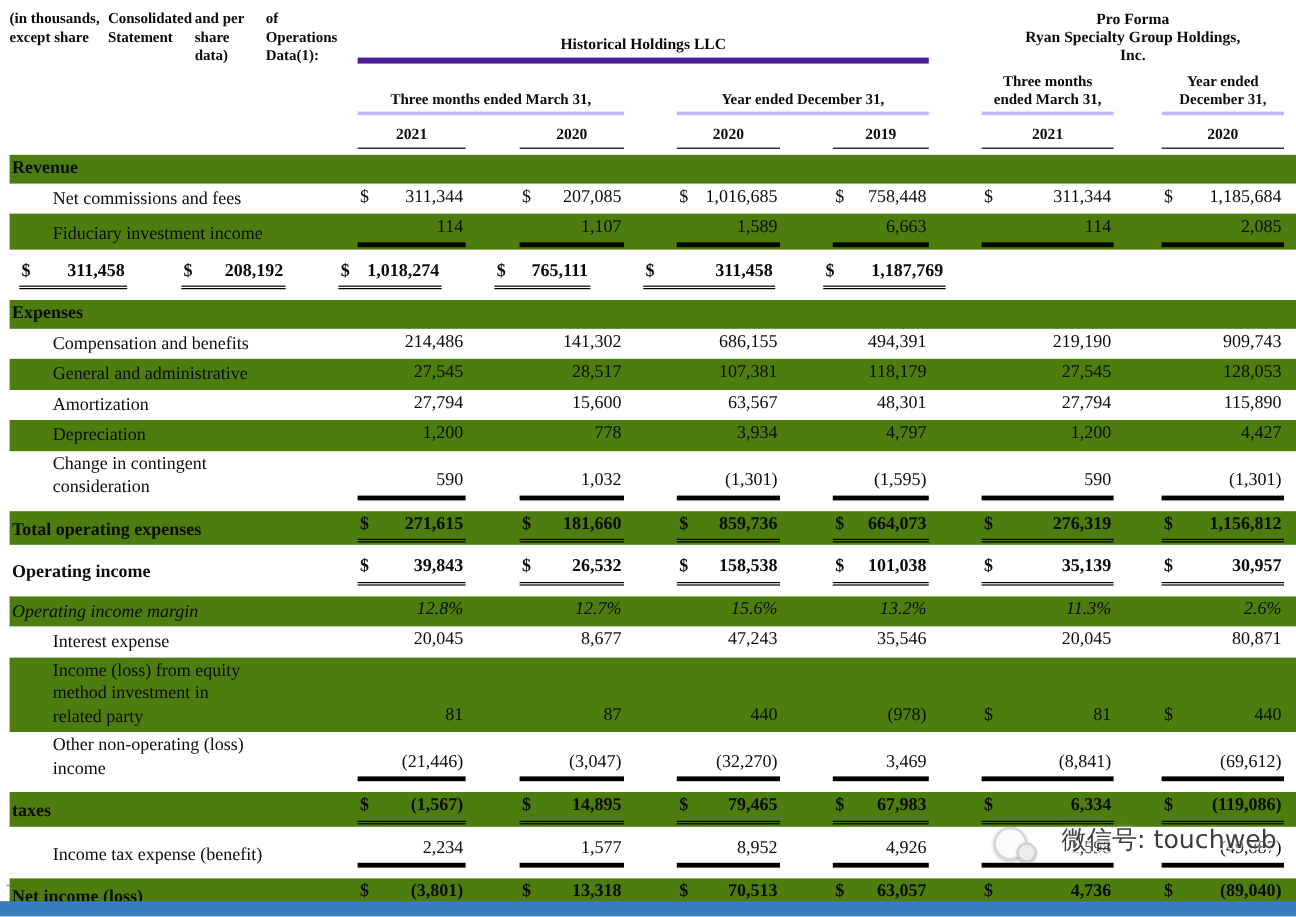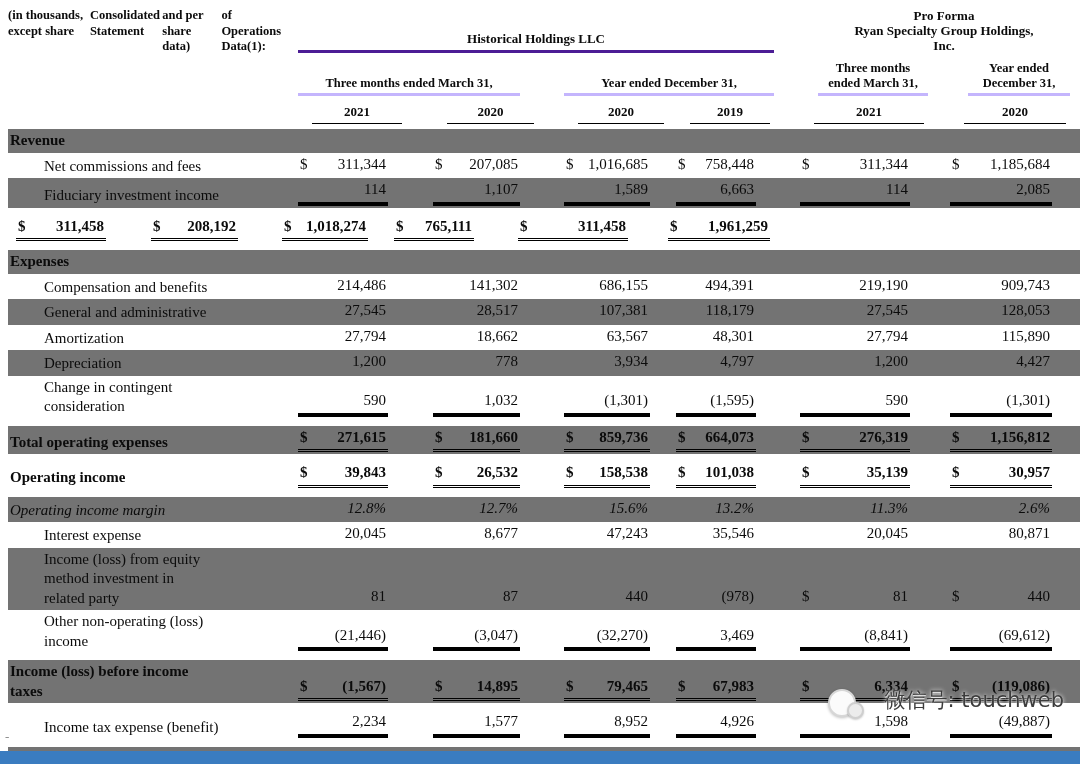--- a/index.html
+++ b/index.html
@@ -10,41 +10,41 @@
   }
   
   .head{display:flex;}
   .head-left{
     width:282px;display:flex;flex-direction:row;justify-content:flex-end;
     font-weight:bold;font-size:12.5px;line-height:15.5px;padding-bottom:3px;
   }
   .head-right{flex:1;}
   .group-row{display:flex;align-items:flex-end;}
   .grp{text-align:center;font-weight:bold;font-size:13px;line-height:15px;}
-  .g-hist{width:476px;margin-left:8px;border-bottom:3px solid #4c1d95;padding-bottom:4px;}
+  .g-hist{width:476px;margin-left:8px;border-bottom:5px solid #4c1d95;padding-bottom:4px;}
   .g-pf{width:252px;margin-left:44px;}
   .period-row{display:flex;align-items:flex-end;margin-top:8px;}
   .per{text-align:center;font-weight:bold;font-size:12.5px;line-height:14.5px;border-bottom:3px solid #c4b5fd;padding-bottom:3px;}
   .p12{width:222px;margin-left:8px;}
   .p34{width:210px;margin-left:44px;text-align:center;}
   .p5{width:110px;margin-left:44px;}
   .p6{width:102px;margin-left:40px;}
-  .year-row{display:flex;margin-top:8px;justify-content:center;}
+  .year-row{display:flex;margin-top:8px;}
   .yr{text-align:center;font-weight:bold;font-size:13px;border-bottom:1px solid #000;padding-bottom:3px;box-sizing:border-box;}
   
   .c1{width:90px;margin-left:8px;}
   .c2{width:87px;margin-left:45px;}
   .c3{width:86px;margin-left:44px;}
-  .c4{width:80px;margin-left:26px;}
+  .c4{width:80px;margin-left:44px;}
   .c5{width:110px;margin-left:44px;}
   .c6{width:102px;margin-left:40px;}
   
   #rows{margin-top:5px;}
   .row{display:flex;align-items:flex-end;padding:2px 0;font-size:15px;line-height:19.5px;}
-  .row.shaded{background:#737373;}
+  .row.shaded{background:#4d7c0f;}
   .lbl{width:282px;box-sizing:border-box;}
   .ind-0{padding-left:2px;}
   .ind-1{padding-left:36px;}
   .t-section .lbl,.t-total .lbl{font-weight:bold;}
   .t-total .cell{font-weight:bold;}
   .t-italic{font-style:italic;}
   .t-total{margin:7px 0;}
   .t-section{margin-top:3px;}
   .t-italic{margin-top:4px;}
   .cell{display:flex;justify-content:space-between;align-items:flex-end;
@@ -190,21 +190,21 @@
         <div class="cell c4">
           <span class="usd">$</span>
           <span class="val">765,111</span>
         </div>
         <div class="cell c5">
           <span class="usd">$</span>
           <span class="val">311,458</span>
         </div>
         <div class="cell c6">
           <span class="usd">$</span>
-          <span class="val">1,961,259</span>
+          <span class="val">1,187,769</span>
         </div>
       </div>
       <div class="row t-section shaded">
         <div class="lbl ind-0">
           <div>Expenses</div>
         </div>
       </div>
       <div class="row t-item">
         <div class="lbl ind-1">
           <div>Compensation and benefits</div>
@@ -266,21 +266,21 @@
       <div class="row t-item">
         <div class="lbl ind-1">
           <div>Amortization</div>
         </div>
         <div class="cell c1">
           <span class="usd"></span>
           <span class="val">27,794</span>
         </div>
         <div class="cell c2">
           <span class="usd"></span>
-          <span class="val">18,662</span>
+          <span class="val">15,600</span>
         </div>
         <div class="cell c3">
           <span class="usd"></span>
           <span class="val">63,567</span>
         </div>
         <div class="cell c4">
           <span class="usd"></span>
           <span class="val">48,301</span>
         </div>
         <div class="cell c5">
@@ -523,21 +523,20 @@
           <span class="usd"></span>
           <span class="val">(8,841)</span>
         </div>
         <div class="cell c6">
           <span class="usd"></span>
           <span class="val">(69,612)</span>
         </div>
       </div>
       <div class="row t-total shaded u-double">
         <div class="lbl ind-0">
-          <div>Income (loss) before income</div>
           <div>taxes</div>
         </div>
         <div class="cell c1">
           <span class="usd">$</span>
           <span class="val">(1,567)</span>
         </div>
         <div class="cell c2">
           <span class="usd">$</span>
           <span class="val">14,895</span>
         </div>

